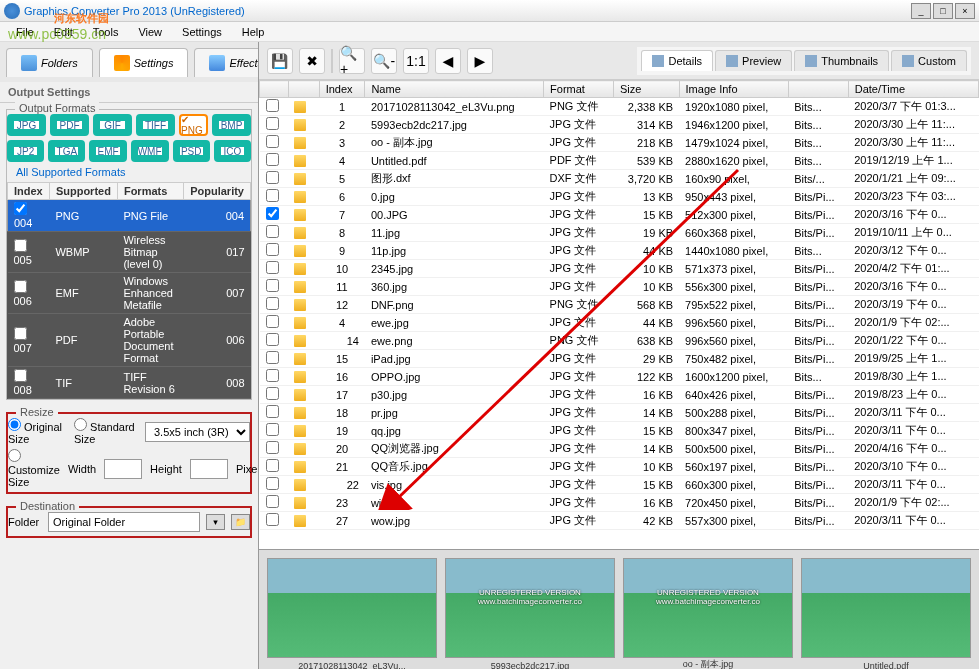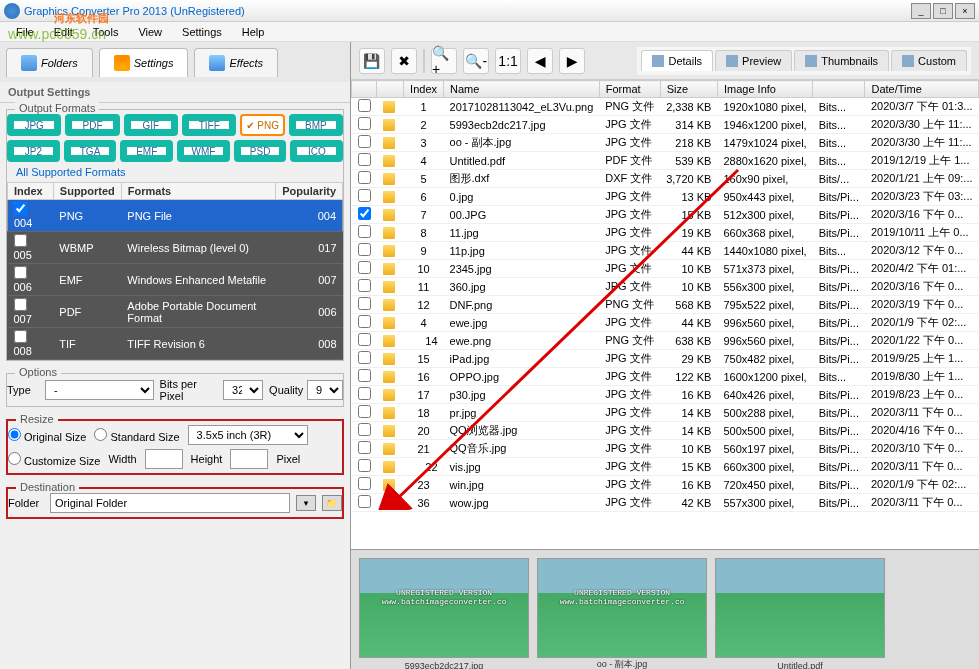--- a/index.html
+++ b/index.html
@@ -53,21 +53,21 @@
 .vtab-ic { width:12px; height:12px; }
 .file-list { flex:1; overflow:auto; background:#fff; font-size:10.5px; }
 .file-tbl { width:100%; border-collapse:collapse; }
 .file-tbl th { background:linear-gradient(#fafafa,#e5e5e5); border:1px solid #ccc; padding:2px 6px; text-align:left; font-weight:normal; position:sticky; top:0; }
 .file-tbl td { padding:1px 6px; border-bottom:1px solid #f0f0f0; white-space:nowrap; overflow:hidden; }
 .chk { width:13px; height:13px; }
 .file-ic { display:inline-block; width:12px; height:12px; background:linear-gradient(#ffd866,#f0b020); border-radius:1px; vertical-align:middle; margin-right:3px; }
 .thumbs { height:120px; background:#ddd; border-top:1px solid #999; display:flex; gap:8px; padding:8px; overflow-x:auto; }
 .thumb { width:170px; height:100px; border:1px solid #999; background:linear-gradient(to bottom,#8bc 0%,#8bc 35%,#4a6 35%,#5b7 100%); position:relative; flex-shrink:0; }
 .thumb-lbl { position:absolute; bottom:-14px; left:0; right:0; font-size:9px; color:#333; text-align:center; }
-.thumb-wm { position:absolute; top:30%; left:0; right:0; text-align:center; font-size:8px; color:#fff; text-shadow:0 0 2px #000;font-family:Liberation Mono, monospace; }
+.thumb-wm { position:absolute; top:30%; left:0; right:0; text-align:center; font-size:8px; color:#fff; text-shadow:0 0 2px #000; }
 .arrow { position:absolute; pointer-events:none; z-index:100; }
 </style>
 </head>
 <body>
 
 <div class="titlebar">
   <div class="title-icon"></div>
   <div class="title-text">Graphics Converter Pro 2013  (UnRegistered)</div>
   <div class="win-btns">
     <div class="win-btn">_</div>
@@ -157,31 +157,20 @@
             <tr>
               <td><input type="checkbox" class="chk" style=""> 008</td>
               <td>TIF</td>
               <td>TIFF Revision 6</td>
               <td style="text-align:right">008</td>
             </tr>
           </tbody>
       </table>
     </div>
 
-    <div class="fieldset">
-      <div class="legend">Options</div>
-      <div class="opt-row">
-        <label>Type</label>
-        <select class="sel" style="width:120px"><option>-</option></select>
-        <label>Bits per Pixel</label>
-        <select class="sel" style="width:40px"><option>32</option></select>
-        <label>Quality</label>
-        <select class="sel" style="width:36px"><option>9</option></select>
-      </div>
-    </div>
 
     <div class="fieldset red">
       <div class="legend">Resize</div>
       <div class="radio-row">
         <label><input type="radio" name="rs" checked="" style=""> <span>Original Size</span></label>
         <label><input type="radio" name="rs" style=""> <span>Standard Size</span></label>
         <select class="sel" style="width:120px"><option>3.5x5 inch (3R)</option></select>
       </div>
       <div class="radio-row">
         <label><input type="radio" name="rs" style=""> <span>Customize Size</span></label>
@@ -435,20 +424,31 @@
               <td>pr.jpg</td>
               <td>JPG 文件</td>
               <td style="text-align:right">14 KB</td>
               <td>500x288 pixel,</td>
               <td>Bits/Pi...</td>
               <td>2020/3/11 下午 0...</td>
             </tr>
             <tr>
               <td><input type="checkbox" class="chk" style=""></td>
               <td><span class="file-ic"></span></td>
+              <td style="text-align:center">19</td>
+              <td>qq.jpg</td>
+              <td>JPG 文件</td>
+              <td style="text-align:right">15 KB</td>
+              <td>800x347 pixel,</td>
+              <td>Bits/Pi...</td>
+              <td>2020/3/11 下午 0...</td>
+            </tr>
+            <tr>
+              <td><input type="checkbox" class="chk" style=""></td>
+              <td><span class="file-ic"></span></td>
               <td style="text-align:center">20</td>
               <td>QQ浏览器.jpg</td>
               <td>JPG 文件</td>
               <td style="text-align:right">14 KB</td>
               <td>500x500 pixel,</td>
               <td>Bits/Pi...</td>
               <td>2020/4/16 下午 0...</td>
             </tr>
             <tr>
               <td><input type="checkbox" class="chk" style=""></td>
@@ -479,32 +479,35 @@
               <td>win.jpg</td>
               <td>JPG 文件</td>
               <td style="text-align:right">16 KB</td>
               <td>720x450 pixel,</td>
               <td>Bits/Pi...</td>
               <td>2020/1/9 下午 02:...</td>
             </tr>
             <tr>
               <td><input type="checkbox" class="chk" style=""></td>
               <td><span class="file-ic"></span></td>
-              <td style="text-align:center">36</td>
+              <td style="text-align:center">27</td>
               <td>wow.jpg</td>
               <td>JPG 文件</td>
               <td style="text-align:right">42 KB</td>
               <td>557x300 pixel,</td>
               <td>Bits/Pi...</td>
               <td>2020/3/11 下午 0...</td>
             </tr>
           </tbody>
       </table>
     </div>
     <div class="thumbs" id="thumbs">
+        <div class="thumb">
+          <div class="thumb-lbl">20171028113042_eL3Vu...</div>
+        </div>
         <div class="thumb">
           <div class="thumb-wm">UNREGISTERED VERSION<br>www.batchimageconverter.co</div>
           <div class="thumb-lbl">5993ecb2dc217.jpg</div>
         </div>
         <div class="thumb">
           <div class="thumb-wm">UNREGISTERED VERSION<br>www.batchimageconverter.co</div>
           <div class="thumb-lbl">oo - 副本.jpg</div>
         </div>
         <div class="thumb">
           <div class="thumb-lbl">Untitled.pdf</div>

